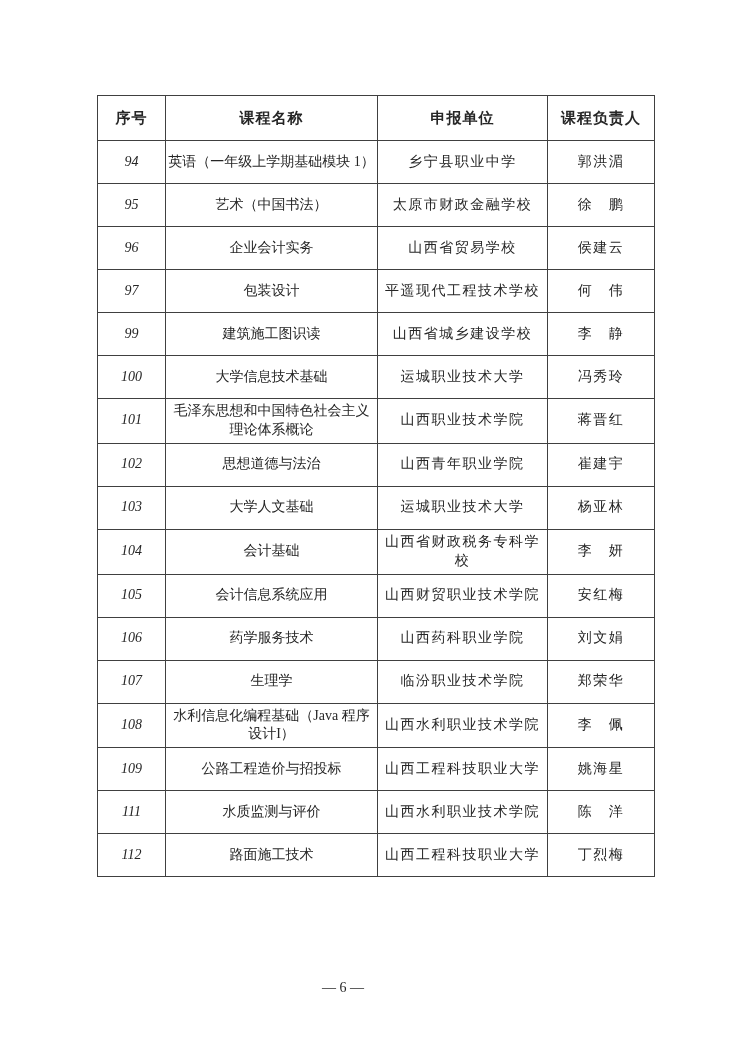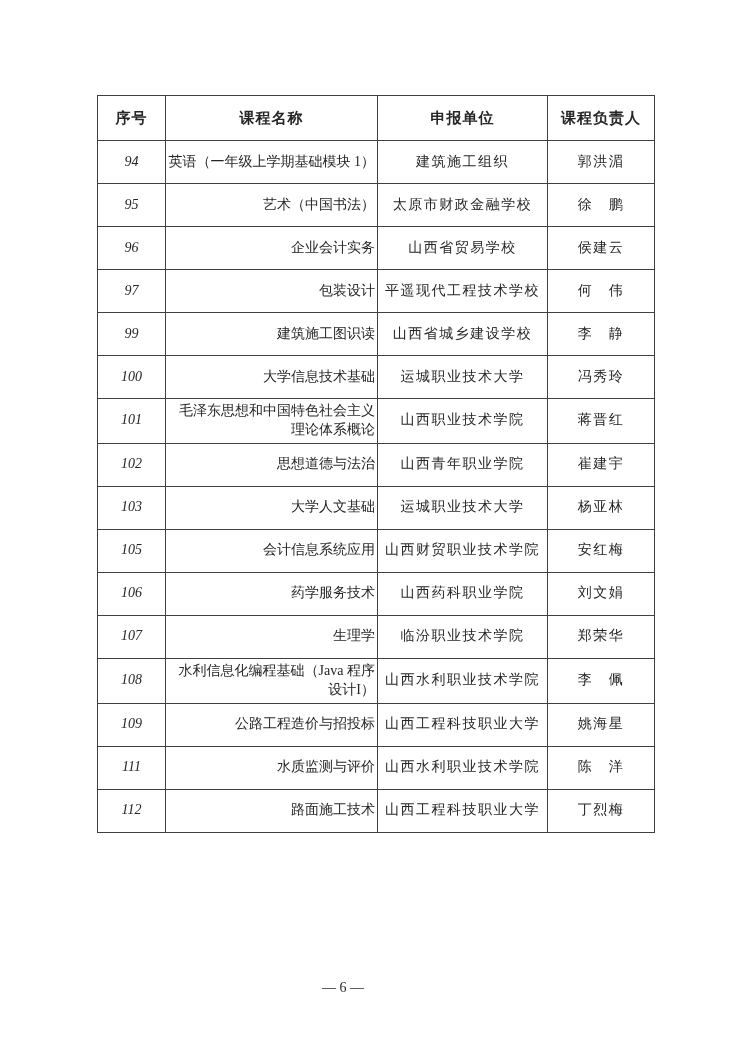--- a/index.html
+++ b/index.html
@@ -40,21 +40,20 @@
     letter-spacing: 1px;
   }
   table.course-table td {
     height: 36px;
     font-size: 14px;
     font-weight: normal;
     letter-spacing: 1.5px;
   }
   table.course-table td.cell-course {
     letter-spacing: 0px;
-    text-align: right;
   }
   table.course-table td.cell-index {
     letter-spacing: 0px;
     font-family: "Liberation Serif", serif;
     font-style: italic;
   }
   .page-number {
     position: absolute;
     top: 980px;
     left: 0;
@@ -81,21 +80,21 @@
         <th>序号</th>
         <th>课程名称</th>
         <th>申报单位</th>
         <th>课程负责人</th>
       </tr>
     </thead>
     <tbody id="table-body">
         <tr>
           <td class="cell-index">94</td>
           <td class="cell-course">英语（一年级上学期基础模块 1）</td>
-          <td class="cell-unit">建筑施工组织</td>
+          <td class="cell-unit">乡宁县职业中学</td>
           <td class="cell-leader">郭洪湄</td>
         </tr>
         <tr>
           <td class="cell-index">95</td>
           <td class="cell-course">艺术（中国书法）</td>
           <td class="cell-unit">太原市财政金融学校</td>
           <td class="cell-leader">徐　鹏</td>
         </tr>
         <tr>
           <td class="cell-index">96</td>
@@ -133,20 +132,26 @@
           <td class="cell-unit">山西青年职业学院</td>
           <td class="cell-leader">崔建宇</td>
         </tr>
         <tr>
           <td class="cell-index">103</td>
           <td class="cell-course">大学人文基础</td>
           <td class="cell-unit">运城职业技术大学</td>
           <td class="cell-leader">杨亚林</td>
         </tr>
         <tr>
+          <td class="cell-index">104</td>
+          <td class="cell-course">会计基础</td>
+          <td class="cell-unit">山西省财政税务专科学校</td>
+          <td class="cell-leader">李　妍</td>
+        </tr>
+        <tr>
           <td class="cell-index">105</td>
           <td class="cell-course">会计信息系统应用</td>
           <td class="cell-unit">山西财贸职业技术学院</td>
           <td class="cell-leader">安红梅</td>
         </tr>
         <tr>
           <td class="cell-index">106</td>
           <td class="cell-course">药学服务技术</td>
           <td class="cell-unit">山西药科职业学院</td>
           <td class="cell-leader">刘文娟</td>

